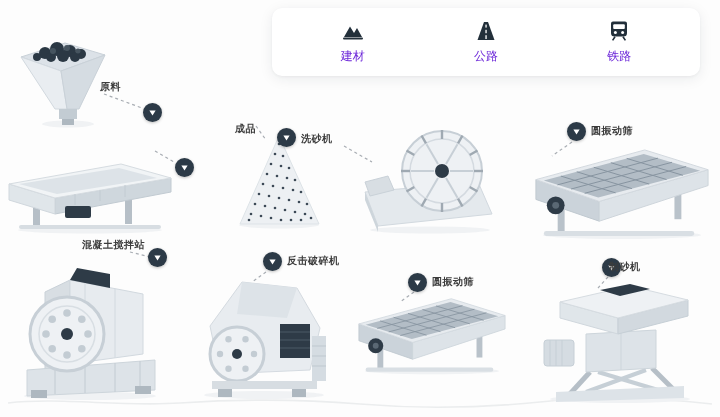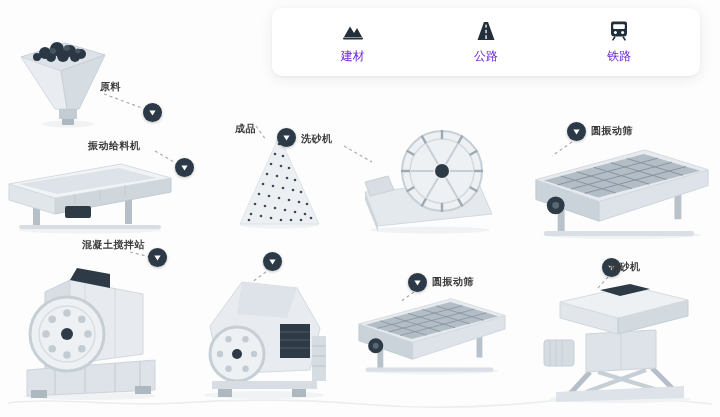--- a/index.html
+++ b/index.html
@@ -351,21 +351,20 @@
     </svg>
   </div>
 
   <span class="mlabel" style="left:100px;top:80px">原料</span>
   <span class="marker" style="left:143px;top:103px">
     <svg viewBox="0 0 10 10">
         <use href="#marker-arrow"></use>
       </svg>
   </span>
 
-  <span class="mlabel" style="left:88px;top:139px">振动给料机</span>
   <span class="marker" style="left:175px;top:158px">
     <svg viewBox="0 0 10 10">
         <use href="#marker-arrow"></use>
       </svg>
   </span>
 
   <span class="mlabel" style="left:235px;top:122px">成品</span>
 
   <span class="marker" style="left:277px;top:128px">
     <svg viewBox="0 0 10 10">
@@ -386,20 +385,21 @@
     <svg viewBox="0 0 10 10">
         <use href="#marker-arrow"></use>
       </svg>
   </span>
 
   <span class="marker" style="left:263px;top:252px">
     <svg viewBox="0 0 10 10">
         <use href="#marker-arrow"></use>
       </svg>
   </span>
+  <span class="mlabel" style="left:287px;top:254px">反击破碎机</span>
 
   <span class="marker" style="left:408px;top:273px">
     <svg viewBox="0 0 10 10">
         <use href="#marker-arrow"></use>
       </svg>
   </span>
   <span class="mlabel" style="left:432px;top:275px">圆振动筛</span>
 
   <span class="marker" style="left:602px;top:258px">
     <svg viewBox="0 0 10 10">

